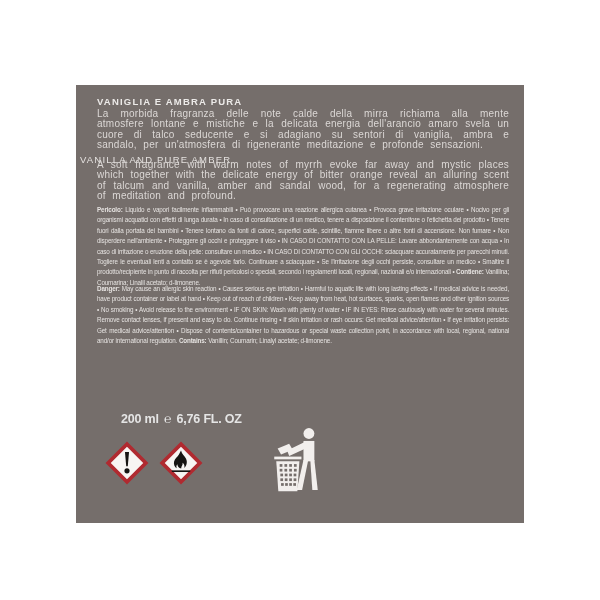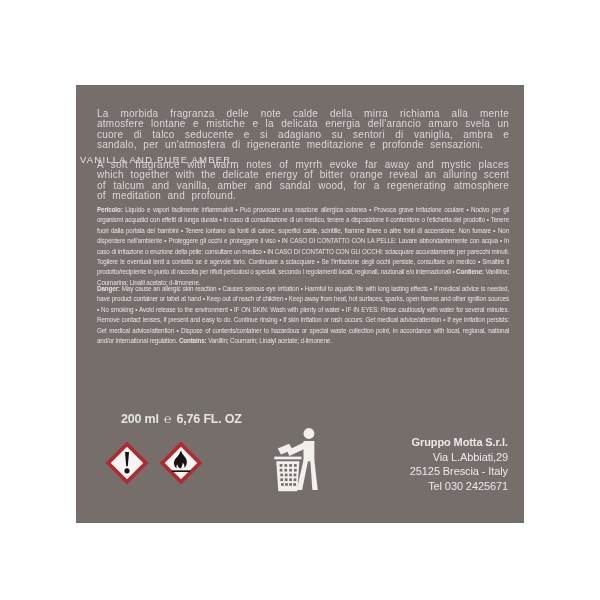--- a/index.html
+++ b/index.html
@@ -59,20 +59,21 @@
     color:#eceae8;
   }
   .address .company{font-weight:700;}
   svg{display:block;width:100%;height:100%;}
 </style>
 </head>
 <body>
 
 <div class="label">
 
+  <h1 class="title-it">VANIGLIA E AMBRA PURA</h1>
 
   <p class="desc desc-it">La morbida fragranza delle note calde della mirra richiama alla mente atmosfere lontane e mistiche e la delicata energia dell'arancio amaro svela un cuore di talco seducente e si adagiano su sentori di vaniglia, ambra e sandalo, per un'atmosfera di rigenerante meditazione e profonde sensazioni.</p>
 
   <h2 class="title-en">VANILLA AND PURE AMBER</h2>
 
   <p class="desc desc-en">A soft fragrance with warm notes of myrrh evoke far away and mystic places which together with the delicate energy of bitter orange reveal an alluring scent of talcum and vanilla, amber and sandal wood, for a regenerating atmosphere of meditation and profound.</p>
 
   <p class="hazard hazard-it"><span class="seg-b">Pericolo:</span><span> Liquido e vapori facilmente infiammabili • Può provocare una reazione allergica cutanea • Provoca grave irritazione oculare • Nocivo per gli organismi acquatici con effetti di lunga durata • In caso di consultazione di un medico, tenere a disposizione il contenitore o l'etichetta del prodotto • Tenere fuori dalla portata dei bambini • Tenere lontano da fonti di calore, superfici calde, scintille, fiamme libere o altre fonti di accensione. Non fumare • Non disperdere nell'ambiente • Proteggere gli occhi e proteggere il viso • IN CASO DI CONTATTO CON LA PELLE: Lavare abbondantemente con acqua • In caso di irritazione o eruzione della pelle: consultare un medico • IN CASO DI CONTATTO CON GLI OCCHI: sciacquare accuratamente per parecchi minuti. Togliere le eventuali lenti a contatto se è agevole farlo. Continuare a sciacquare • Se l'irritazione degli occhi persiste, consultare un medico • Smaltire il prodotto/recipiente in punto di raccolta per rifiuti pericolosi o speciali, secondo i regolamenti locali, regionali, nazionali e/o internazionali • </span><span class="seg-b">Contiene:</span><span> Vanillina; Coumarina; Linalil acetato; d-limonene.</span></p>
 
   <p class="hazard hazard-en"><span class="seg-b">Danger:</span><span> May cause an allergic skin reaction • Causes serious eye irritation • Harmful to aquatic life with long lasting effects • If medical advice is needed, have product container or label at hand • Keep out of reach of children • Keep away from heat, hot surfaces, sparks, open flames and other ignition sources • No smoking • Avoid release to the environment • IF ON SKIN: Wash with plenty of water • IF IN EYES: Rinse cautiously with water for several minutes. Remove contact lenses, if present and easy to do. Continue rinsing • If skin irritation or rash occurs: Get medical advice/attention • If eye irritation persists: Get medical advice/attention • Dispose of contents/container to hazardous or special waste collection point, in accordance with local, regional, national and/or international regulation. </span><span class="seg-b">Contains:</span><span> Vanillin; Coumarin; Linalyl acetate; d-limonene.</span></p>
@@ -144,20 +145,14 @@
           <rect x="30" y="77" width="4" height="4"></rect>
           <rect x="36.5" y="77" width="4" height="4"></rect>
         <rect x="18" y="84" width="4" height="4"></rect>
           <rect x="24" y="84" width="4" height="4"></rect>
           <rect x="30" y="84" width="4" height="4"></rect>
           <rect x="36" y="84" width="4" height="4"></rect>
       </g>
     </svg>
   </div>
 
-  <div class="address">
-    <div class="company">Gruppo Motta S.r.l.</div>
-    <div>Via L.Abbiati,29</div>
-    <div>25125 Brescia - Italy</div>
-    <div>Tel 030 2425671</div>
-  </div>
 
 </div>
 
 </body></html>

